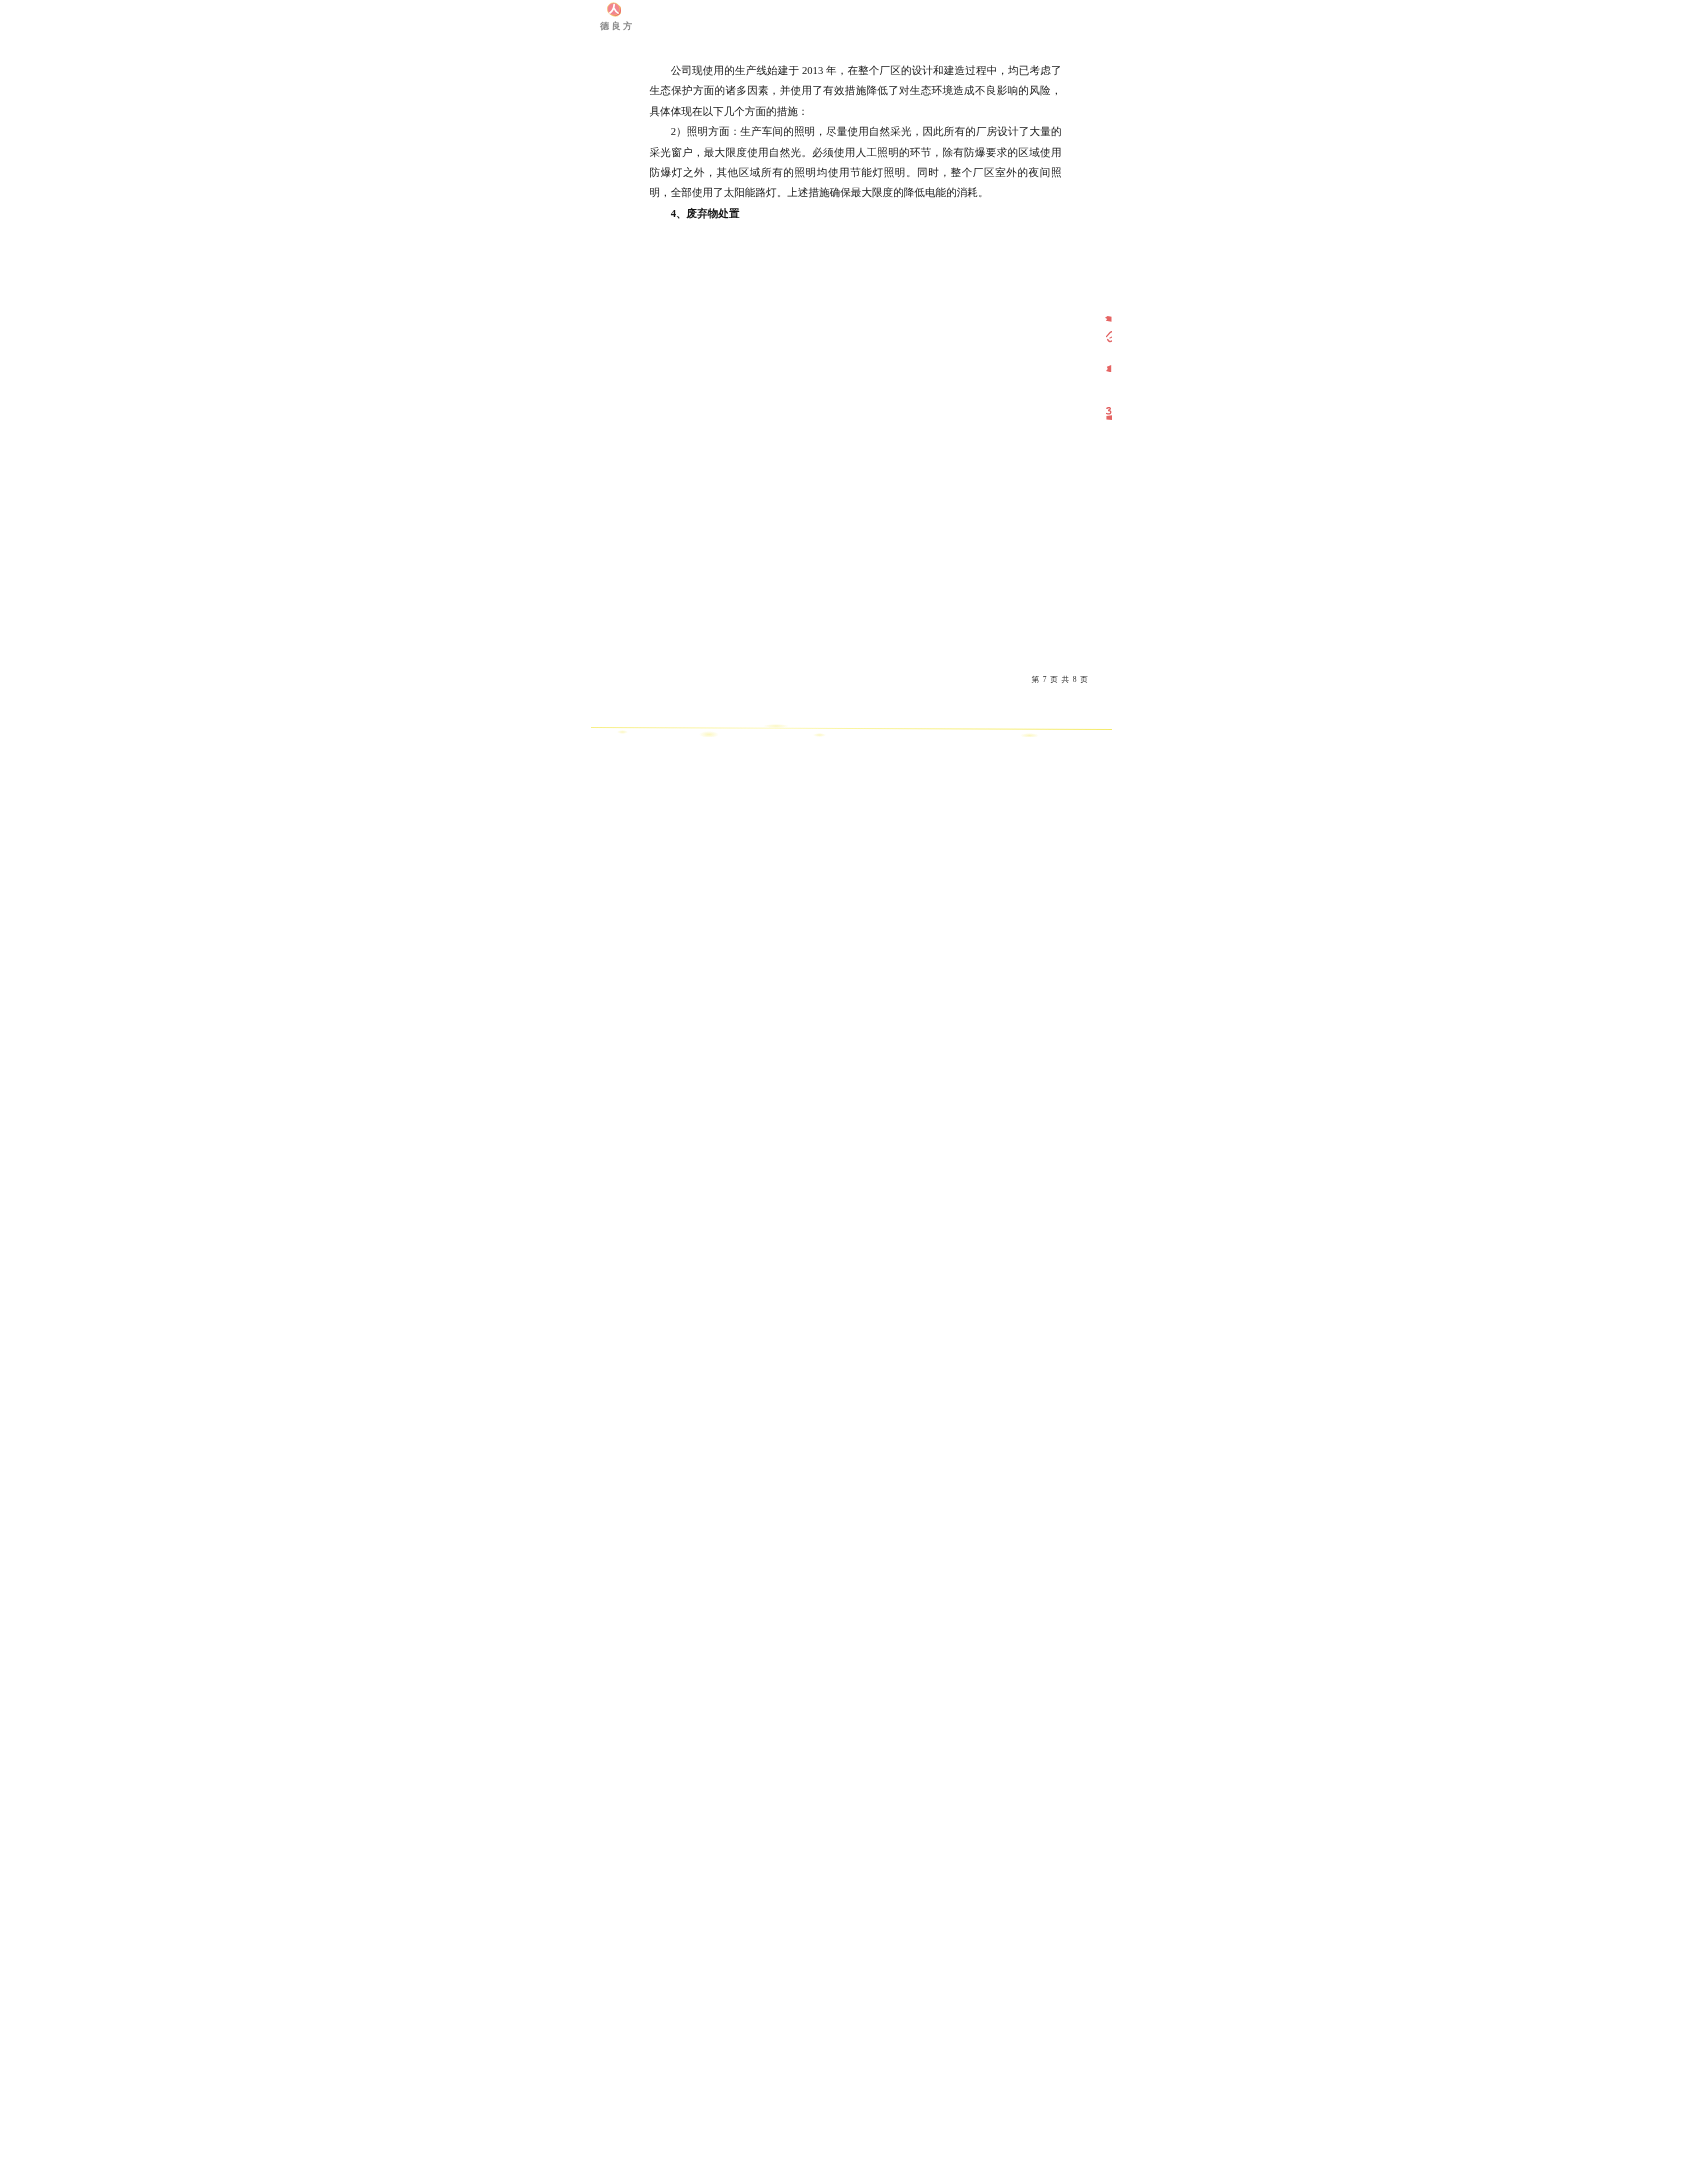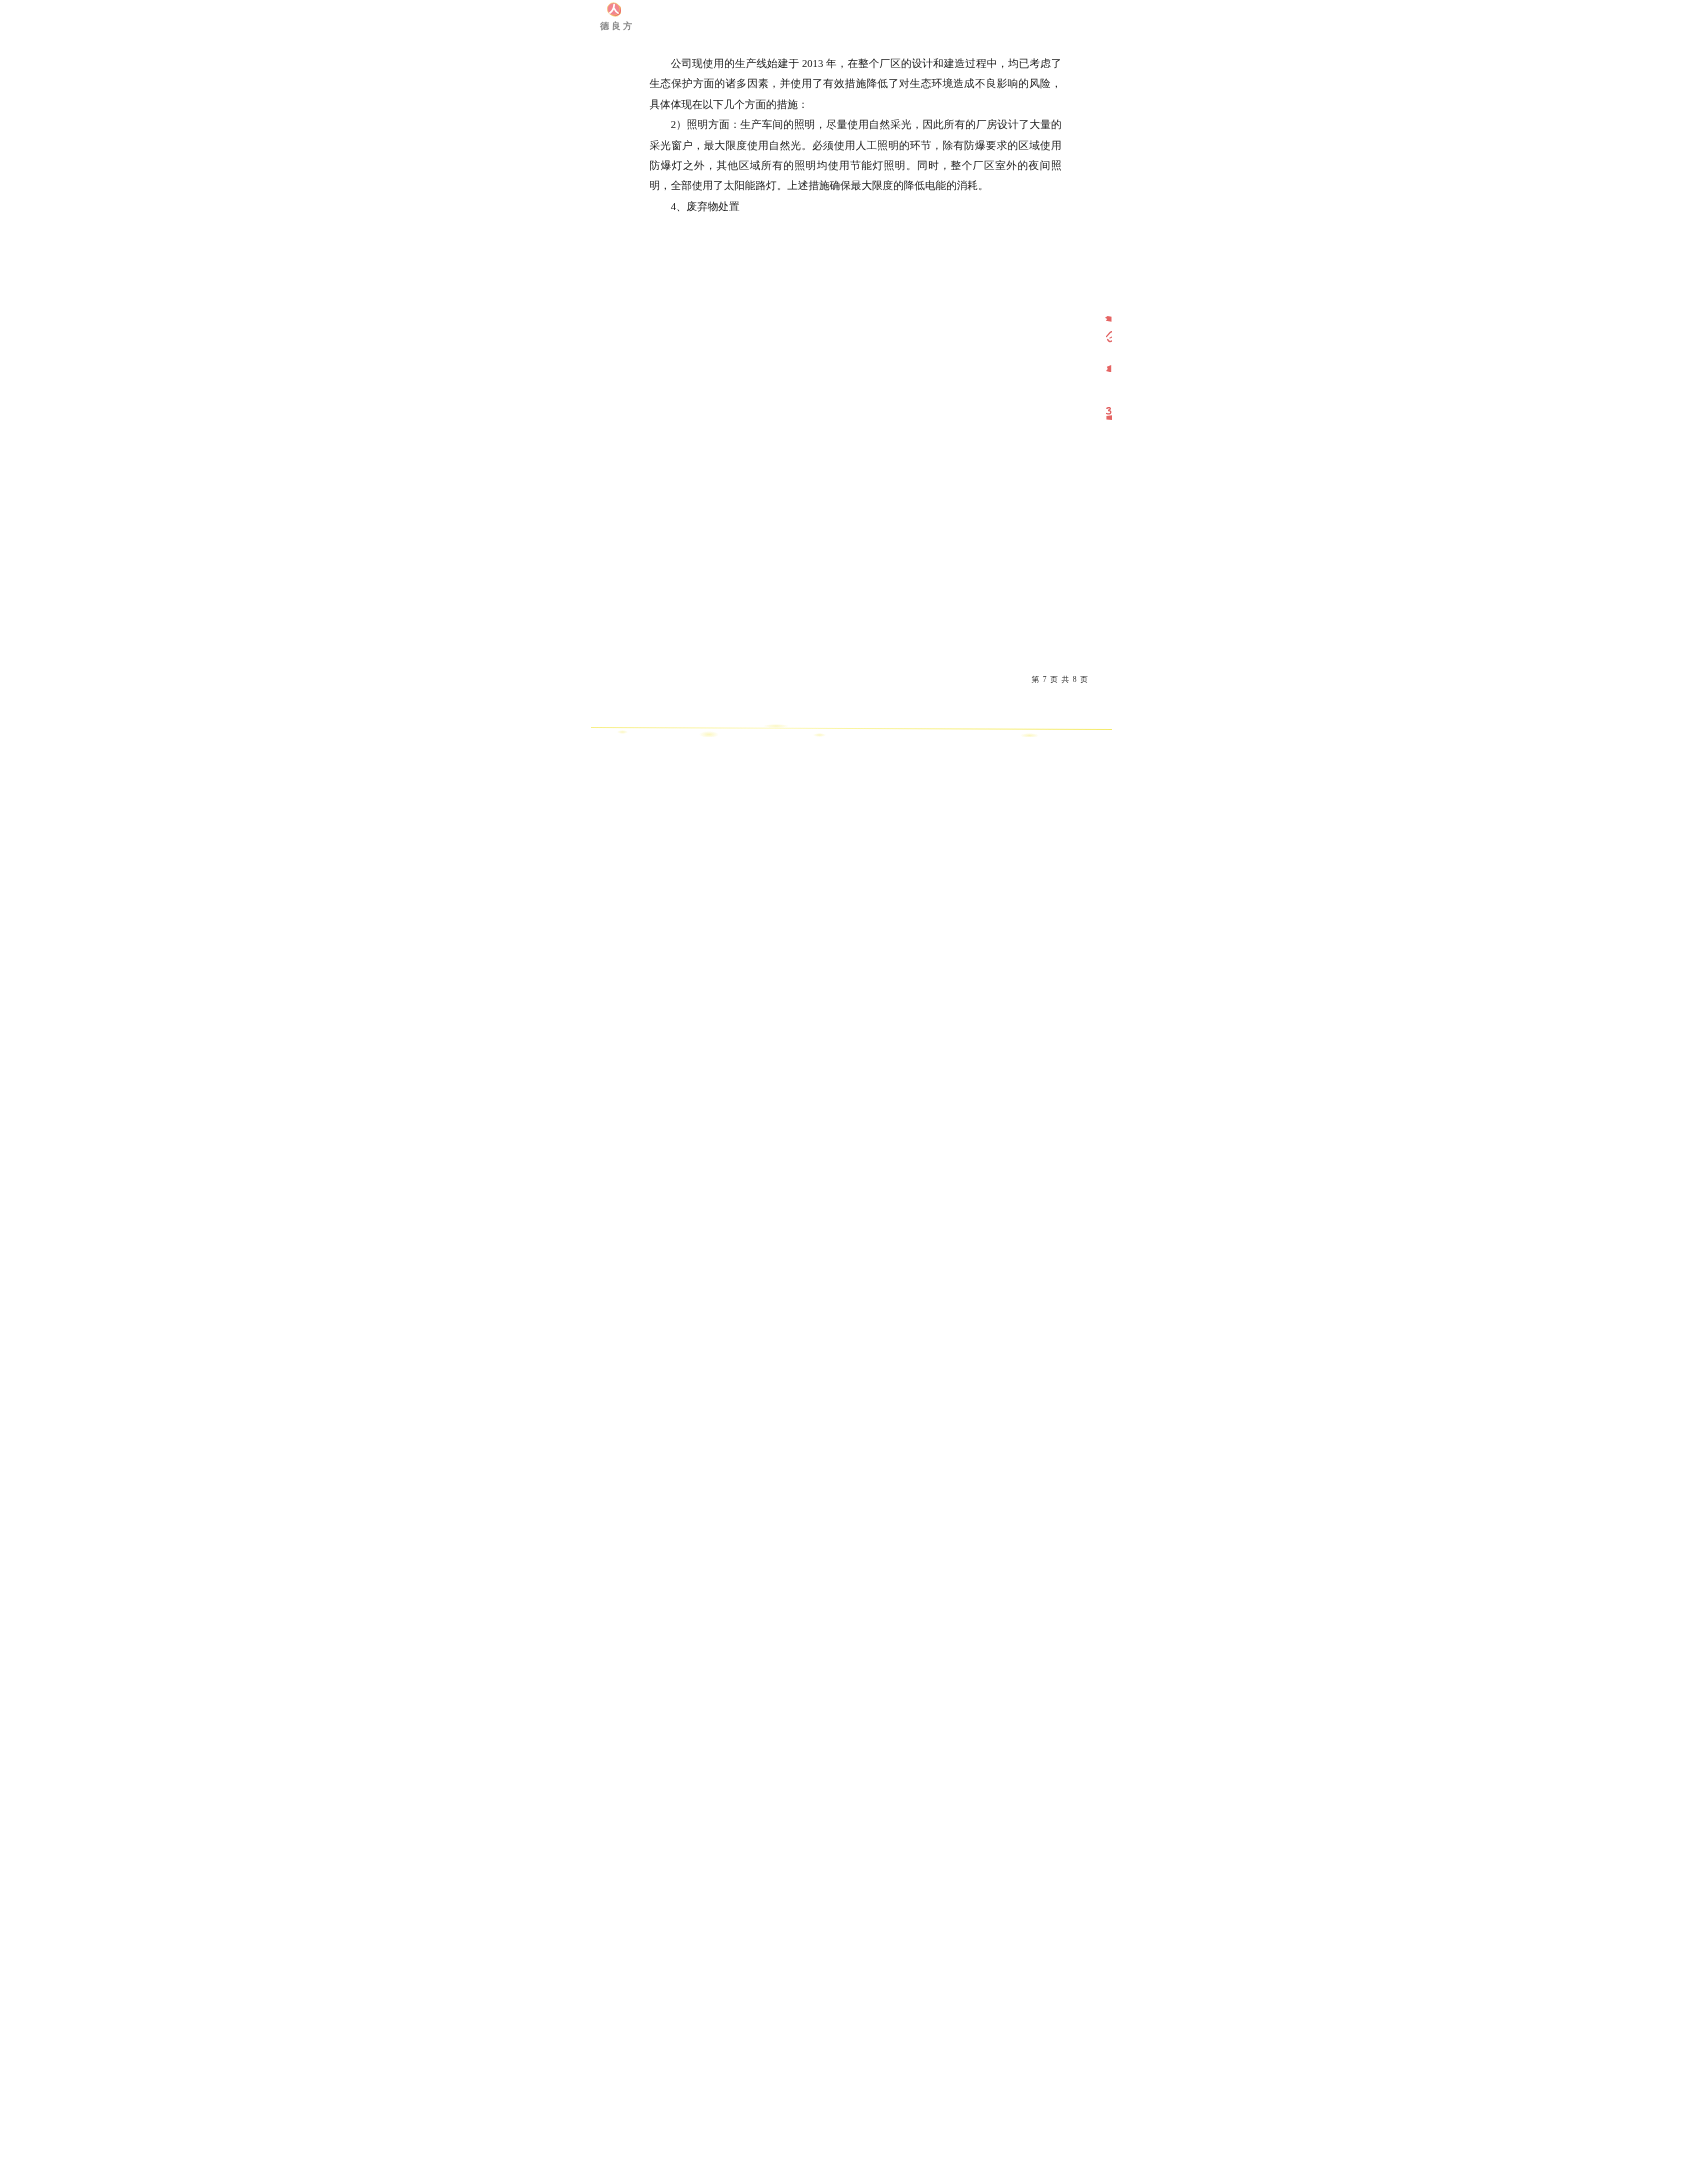--- a/index.html
+++ b/index.html
@@ -38,34 +38,34 @@
     letter-spacing: 2.6px;
     color: #8a8a8a;
     white-space: nowrap;
     transform: skewX(-2deg);
   }
 
   
   .doc-body {
     position: absolute;
     left: 59px;
-    top: 54px;
+    top: 61px;
     width: 412px;
     font-size: 10.6px;
     line-height: 20.4px;
     text-align: justify;
     text-justify: inter-ideograph;
   }
   .doc-body .para {
     margin: 0;
     text-indent: 2em;
     word-break: break-all;
   }
   .doc-body .heading {
-    font-weight: normal;
+    font-weight: bold;
   }
 
   
   .page-footer {
     position: absolute;
     top: 675px;
     left: 401px;
     font-size: 7.6px;
     letter-spacing: 0.9px;
     color: #2a2a2a;

